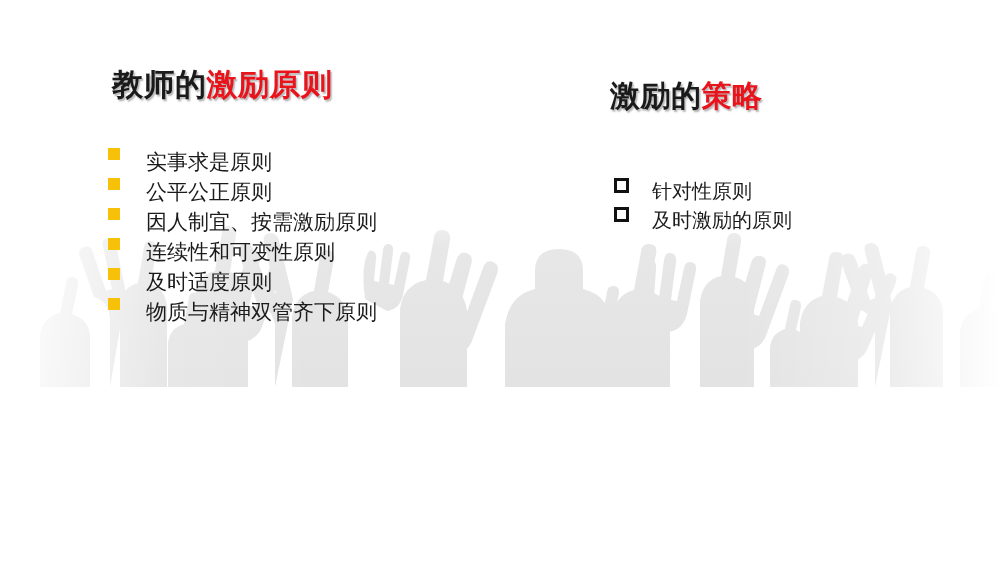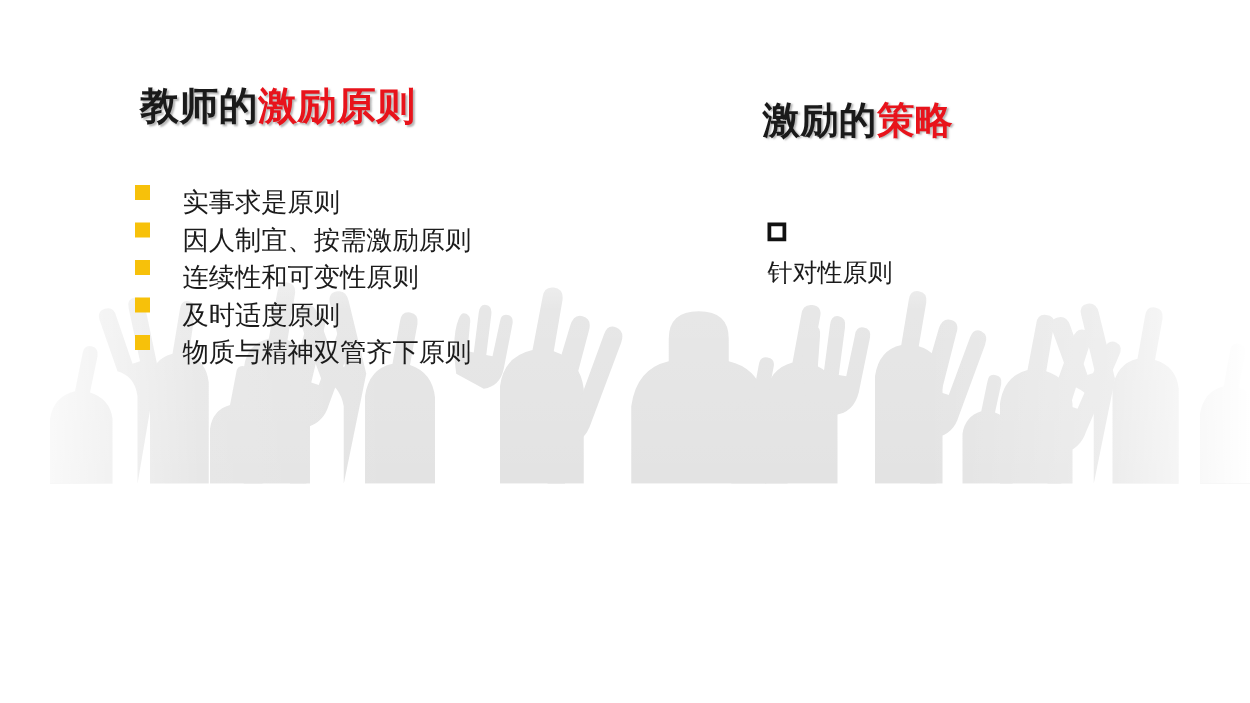--- a/index.html
+++ b/index.html
@@ -89,21 +89,20 @@
 
   
   #list-right {
     left: 614px;
     top: 178px;
   }
   #list-right li {
     height: 29px;
     font-size: 20px;
     color: #1b1b1b;
-    flex-direction: column;
   }
   .marker-hollow {
     width: 9px;
     height: 9px;
     border: 3px solid #111111;
     background: #ffffff;
     flex: 0 0 auto;
     margin-right: 11px;
   }
 
@@ -197,20 +196,24 @@
     <span class="seg-dark">激励的</span><span class="seg-accent">策略</span>
   </div>
 
   <ul class="bullet-list" id="list-left">
     <li>
       <span class="marker-solid"></span>
       <span>实事求是原则</span>
     </li>
     <li>
       <span class="marker-solid"></span>
+      <span>公平公正原则</span>
+    </li>
+    <li>
+      <span class="marker-solid"></span>
       <span>因人制宜、按需激励原则</span>
     </li>
     <li>
       <span class="marker-solid"></span>
       <span>连续性和可变性原则</span>
     </li>
     <li>
       <span class="marker-solid"></span>
       <span>及时适度原则</span>
     </li>
@@ -218,18 +221,22 @@
       <span class="marker-solid"></span>
       <span>物质与精神双管齐下原则</span>
     </li>
   </ul>
 
   <ul class="bullet-list" id="list-right">
     <li>
       <span class="marker-hollow"></span>
       <span>针对性原则</span>
     </li>
+    <li>
+      <span class="marker-hollow"></span>
+      <span>及时激励的原则</span>
+    </li>
   </ul>
 
   <div class="accent-rule"></div>
   <div class="footer-band"></div>
 
 </div>
 
 </body></html>

